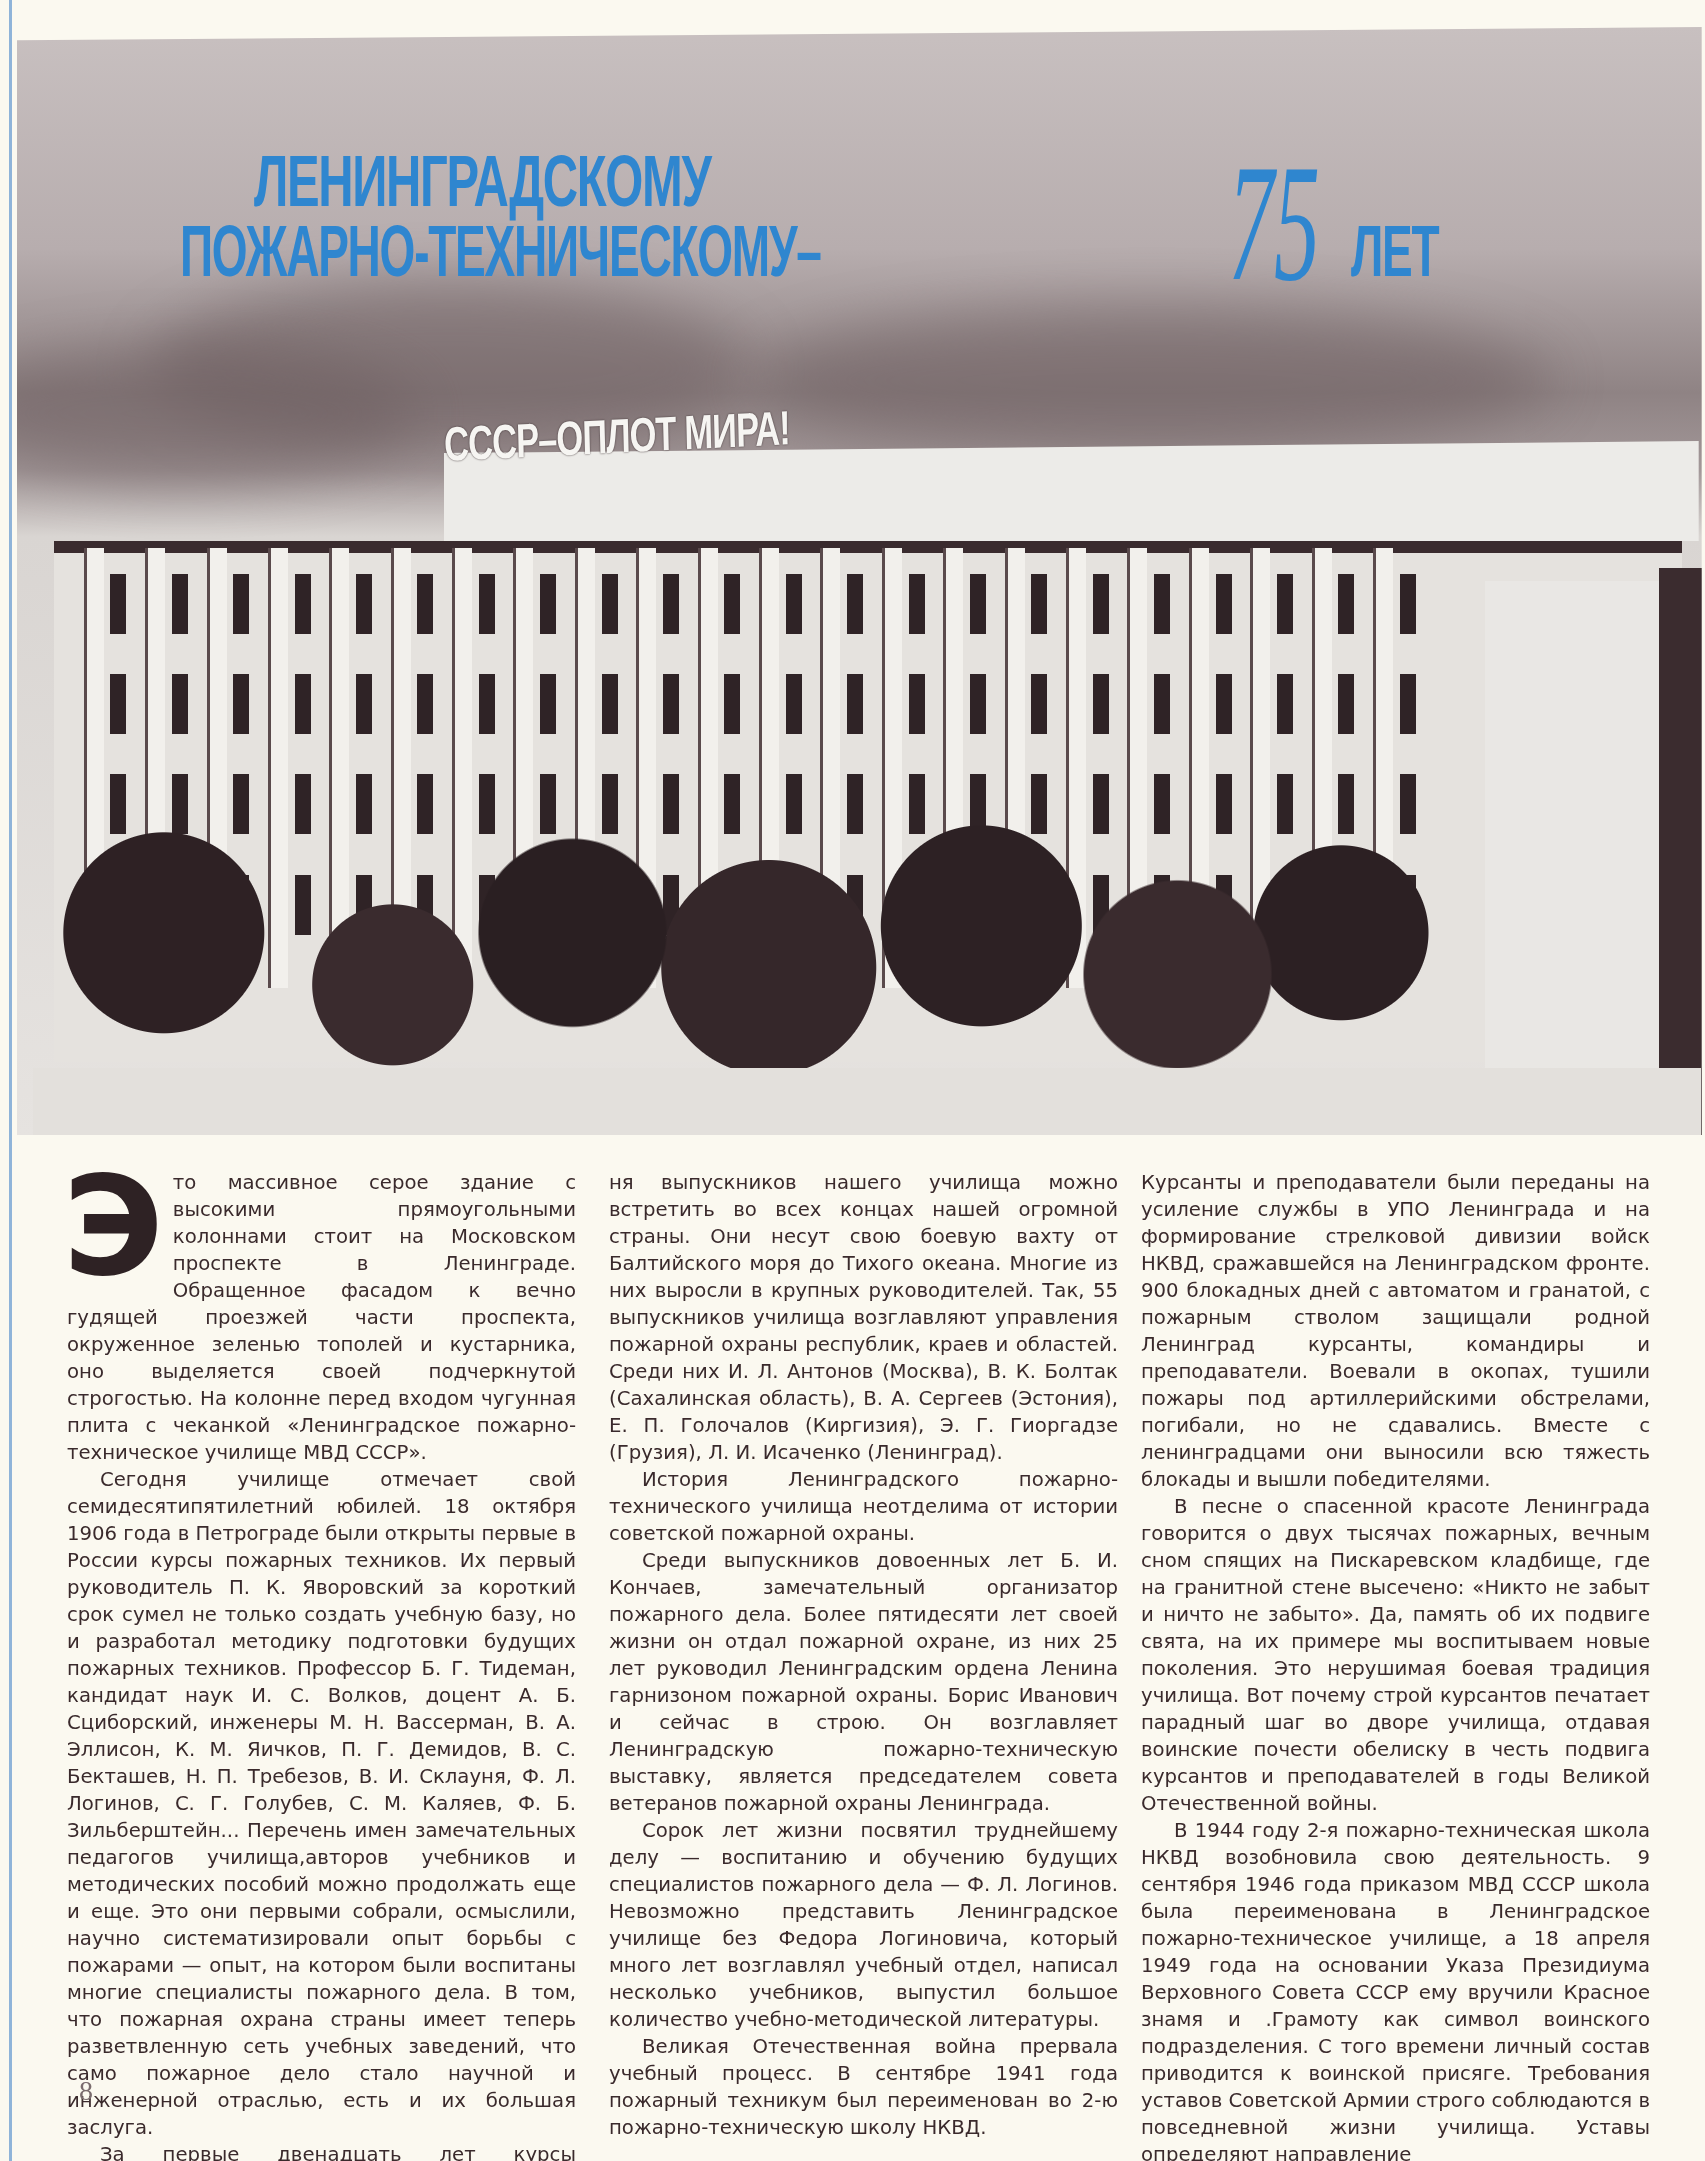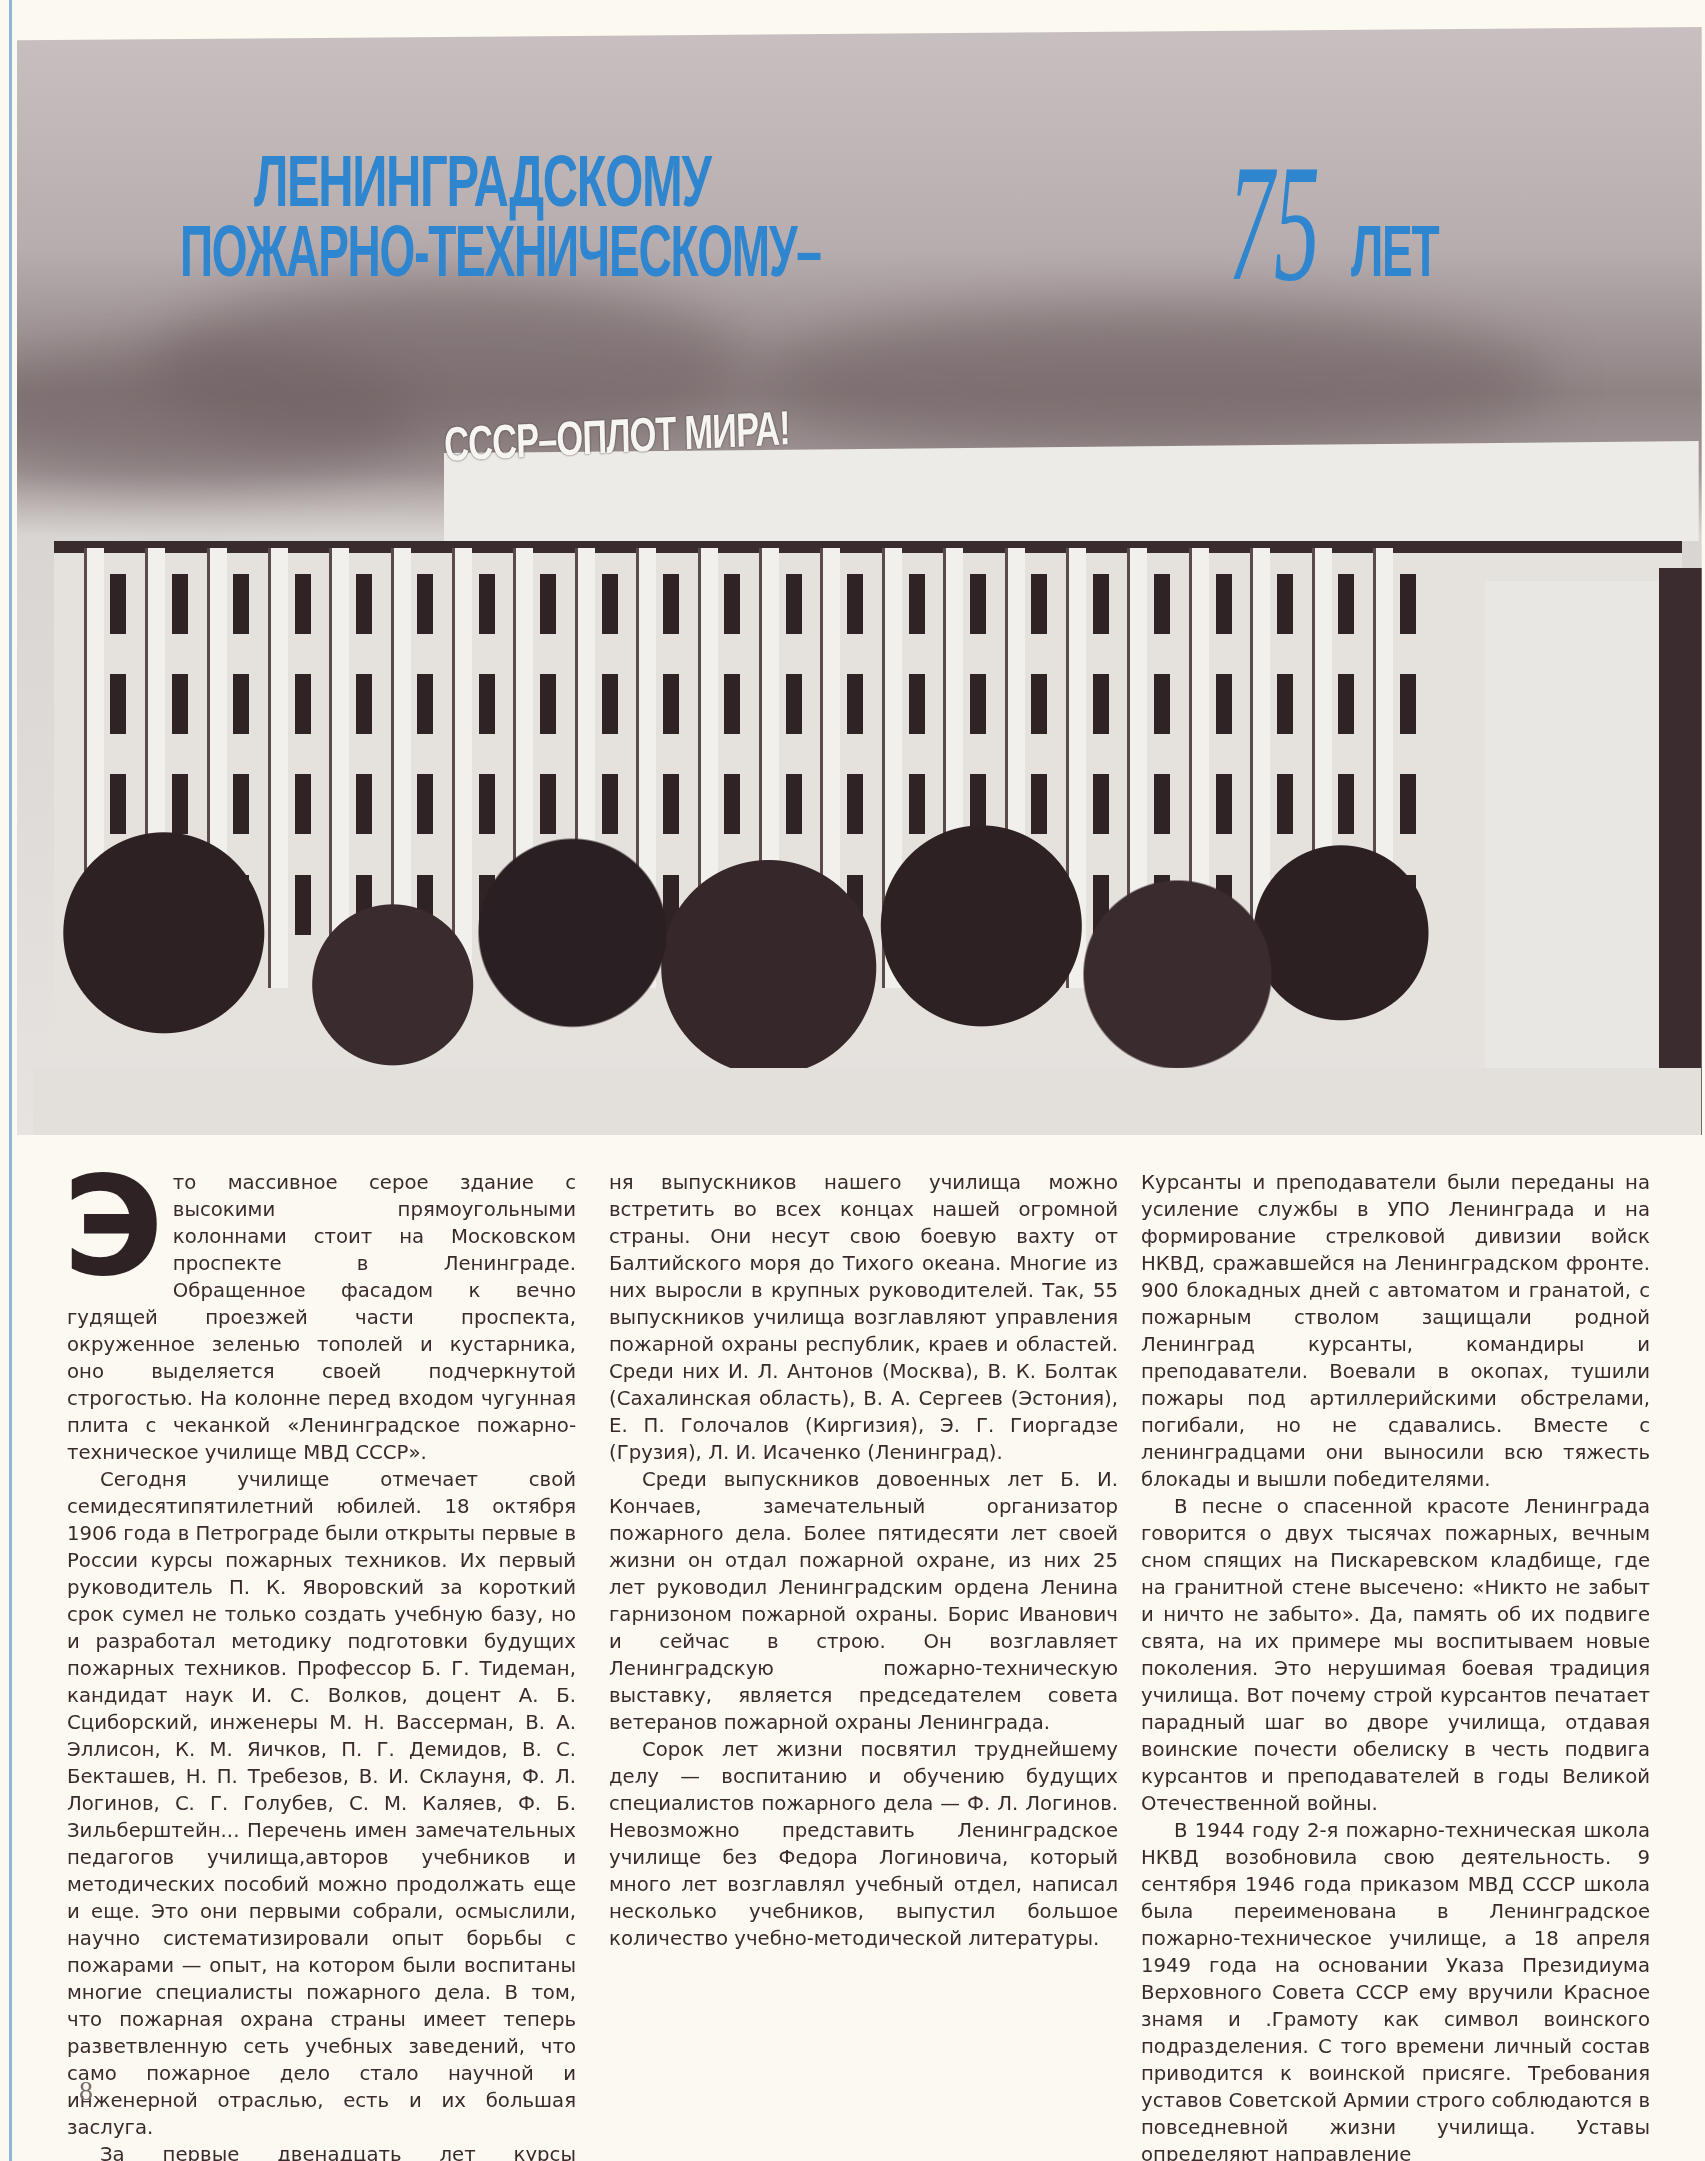--- a/index.html
+++ b/index.html
@@ -229,22 +229,24 @@
 </div>
 
 <div class="column col1">
   <p class="first"><span class="dropcap">Э</span><span>то массивное серое здание с высокими прямоугольными колоннами стоит на Московском проспекте в Ленинграде. Обращенное фасадом к вечно гудящей проезжей части проспекта, окруженное зеленью тополей и кустарника, оно выделяется своей подчеркнутой строгостью. На колонне перед входом чугунная плита с чеканкой «Ленинградское пожарно-техническое училище МВД СССР».</span></p>
   <p>Сегодня училище отмечает свой семидесятипятилетний юбилей. 18 октября 1906 года в Петрограде были открыты первые в России курсы пожарных техников. Их первый руководитель П. К. Яворовский за короткий срок сумел не только создать учебную базу, но и разработал методику подготовки будущих пожарных техников. Профессор Б. Г. Тидеман, кандидат наук И. С. Волков, доцент А. Б. Сциборский, инженеры М. Н. Вассерман, В. А. Эллисон, К. М. Яичков, П. Г. Демидов, В. С. Бекташев, Н. П. Требезов, В. И. Склауня, Ф. Л. Логинов, С. Г. Голубев, С. М. Каляев, Ф. Б. Зильберштейн... Перечень имен замечательных педагогов училища,авторов учебников и методических пособий можно продолжать еще и еще. Это они первыми собрали, осмыслили, научно систематизировали опыт борьбы с пожарами — опыт, на котором были воспитаны многие специалисты пожарного дела. В том, что пожарная охрана страны имеет теперь разветвленную сеть учебных заведений, что само пожарное дело стало научной и инженерной отраслью, есть и их большая заслуга.</p>
   <p>За первые двенадцать лет курсы подготовили более ста пожарных техников. Сегод-</p>
 </div>
 
 <div class="column col2">
   <p class="first">ня выпускников нашего училища можно встретить во всех концах нашей огромной страны. Они несут свою боевую вахту от Балтийского моря до Тихого океана. Многие из них выросли в крупных руководителей. Так, 55 выпускников училища возглавляют управления пожарной охраны республик, краев и областей. Среди них И. Л. Антонов (Москва), В. К. Болтак (Сахалинская область), В. А. Сергеев (Эстония), Е. П. Голочалов (Киргизия), Э. Г. Гиоргадзе (Грузия), Л. И. Исаченко (Ленинград).</p>
+  <p>История Ленинградского пожарно-технического училища неотделима от истории советской пожарной охраны.</p>
   <p>Среди выпускников довоенных лет Б. И. Кончаев, замечательный организатор пожарного дела. Более пятидесяти лет своей жизни он отдал пожарной охране, из них 25 лет руководил Ленинградским ордена Ленина гарнизоном пожарной охраны. Борис Иванович и сейчас в строю. Он возглавляет Ленинградскую пожарно-техническую выставку, является председателем совета ветеранов пожарной охраны Ленинграда.</p>
   <p>Сорок лет жизни посвятил труднейшему делу — воспитанию и обучению будущих специалистов пожарного дела — Ф. Л. Логинов. Невозможно представить Ленинградское училище без Федора Логиновича, который много лет возглавлял учебный отдел, написал несколько учебников, выпустил большое количество учебно-методической литературы.</p>
+  <p>Великая Отечественная война прервала учебный процесс. В сентябре 1941 года пожарный техникум был переименован во 2-ю пожарно-техническую школу НКВД.</p>
 </div>
 
 <div class="column col3">
   <p class="first">Курсанты и преподаватели были переданы на усиление службы в УПО Ленинграда и на формирование стрелковой дивизии войск НКВД, сражавшейся на Ленинградском фронте. 900 блокадных дней с автоматом и гранатой, с пожарным стволом защищали родной Ленинград курсанты, командиры и преподаватели. Воевали в окопах, тушили пожары под артиллерийскими обстрелами, погибали, но не сдавались. Вместе с ленинградцами они выносили всю тяжесть блокады и вышли победителями.</p>
   <p>В песне о спасенной красоте Ленинграда говорится о двух тысячах пожарных, вечным сном спящих на Пискаревском кладбище, где на гранитной стене высечено: «Никто не забыт и ничто не забыто». Да, память об их подвиге свята, на их примере мы воспитываем новые поколения. Это нерушимая боевая традиция училища. Вот почему строй курсантов печатает парадный шаг во дворе училища, отдавая воинские почести обелиску в честь подвига курсантов и преподавателей в годы Великой Отечественной войны.</p>
   <p>В 1944 году 2-я пожарно-техническая школа НКВД возобновила свою деятельность. 9 сентября 1946 года приказом МВД СССР школа была переименована в Ленинградское пожарно-техническое училище, а 18 апреля 1949 года на основании Указа Президиума Верховного Совета СССР ему вручили Красное знамя и .Грамоту как символ воинского подразделения. С того времени личный состав приводится к воинской присяге. Требования уставов Советской Армии строго соблюдаются в повседневной жизни училища. Уставы определяют направление</p>
 </div>
 
 <div class="page-number">8</div>
 

